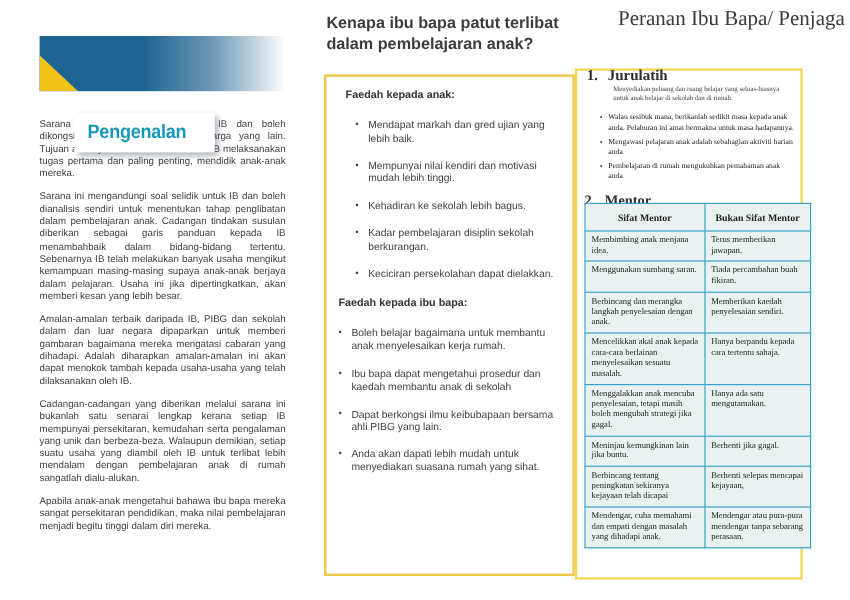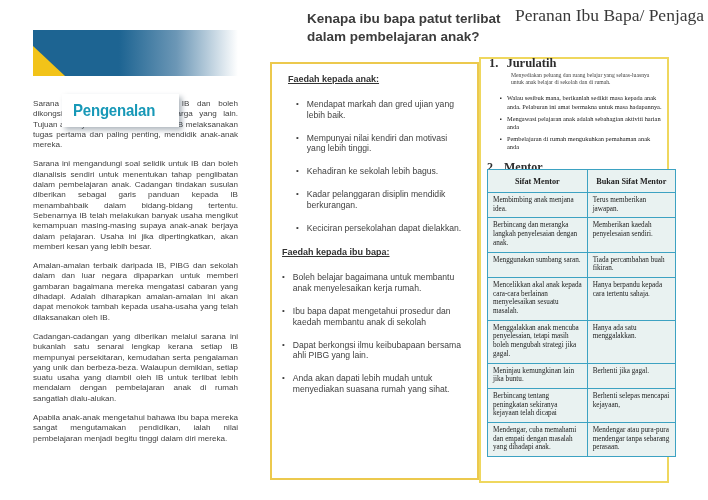--- a/index.html
+++ b/index.html
@@ -30,28 +30,28 @@
   }
   .left-body { margin-top:23px; }
   .left-body p {
     font-size:8.1px; line-height:10.3px; text-align:justify;
     color:#3f3f3f; margin:0 0 9px 0;
   }
 
   
   .mid-title {
     position:absolute; left:272px; top:10px; width:208px;
-    font-weight:bold; font-size:13.5px; line-height:17.5px; color:#3c3c3c;margin-left:35px;
+    font-weight:bold; font-size:13.5px; line-height:17.5px; color:#3c3c3c;
   }
   .mid-box {
     position:absolute; left:270px; top:62px; width:209px; height:418px;
     border:2px solid #ecc94d; box-sizing:border-box;
     padding:8px 12px 0 10px;
   }
-  .mid-heading { font-size:9px; font-weight:bold; color:#333333; margin:2px 0 15px 6px;text-decoration:underline; }
+  .mid-heading { font-size:9px; font-weight:bold; color:#333333; margin:2px 0 15px 6px; }
   .mid-heading2 { margin-top:14px; margin-left:0; }
   .blist1 { margin-left:14px; }
   .blist .bitem { display:flex; gap:8px; margin:0 0 12px 0; font-size:8.6px; line-height:10.8px; color:#3f3f3f; }
   .blist .bullet { font-size:8px; line-height:10.8px; color:#3f3f3f; }
   .blist .btext { flex:1; }
 
   
   .right-title {
     position:absolute; left:515px; top:4px; width:215px;
     font-family:"Liberation Serif", serif; font-size:17.5px; line-height:23px; color:#3a3a3a;
@@ -110,48 +110,48 @@
     <div class="left-body">
 
         <p>Sarana ini ditujukan khas kepada IB dan boleh dikongsikan bersama-sama ahli keluarga yang lain. Tujuan asasnya ialah untuk membantu IB melaksanakan  tugas pertama dan paling penting, mendidik anak-anak mereka.</p>
 
         <p>Sarana ini mengandungi soal selidik untuk IB dan boleh dianalisis sendiri untuk menentukan tahap penglibatan dalam pembelajaran anak. Cadangan tindakan susulan diberikan sebagai garis panduan kepada IB menambahbaik dalam bidang-bidang tertentu. Sebenarnya IB telah melakukan banyak usaha mengikut kemampuan masing-masing supaya anak-anak berjaya dalam pelajaran. Usaha ini jika dipertingkatkan, akan memberi kesan yang lebih besar.</p>
 
         <p>Amalan-amalan terbaik daripada IB, PIBG dan sekolah dalam dan luar negara dipaparkan untuk memberi gambaran bagaimana mereka mengatasi cabaran yang dihadapi. Adalah diharapkan amalan-amalan ini akan dapat menokok tambah kepada usaha-usaha yang telah dilaksanakan oleh IB.</p>
 
         <p>Cadangan-cadangan yang diberikan melalui sarana ini bukanlah satu senarai lengkap kerana setiap IB mempunyai persekitaran, kemudahan serta pengalaman yang unik dan berbeza-beza. Walaupun demikian, setiap suatu usaha yang diambil oleh IB untuk terlibat lebih mendalam dengan pembelajaran anak di rumah sangatlah dialu-alukan.</p>
 
-        <p>Apabila anak-anak mengetahui bahawa ibu bapa mereka sangat mengutamakan pendidikan, ialah nilai pembelajaran menjadi begitu tinggi dalam diri mereka.</p>
+        <p>Apabila anak-anak mengetahui bahawa ibu bapa mereka sangat persekitaran pendidikan, maka nilai pembelajaran menjadi begitu tinggi dalam diri mereka.</p>
       </div>
   </div>
 
   <div class="mid-title">Kenapa ibu bapa patut terlibat dalam pembelajaran anak?</div>
 
   <div class="mid-box">
     <div class="mid-heading">Faedah kepada anak:</div>
     <div class="blist blist1">
 
         <div class="bitem">
           <span class="bullet">•</span>
           <span class="btext">Mendapat markah dan gred ujian yang lebih baik.</span>
         </div>
 
         <div class="bitem">
           <span class="bullet">•</span>
-          <span class="btext">Mempunyai nilai kendiri dan motivasi yang lebih tinggi.</span>
+          <span class="btext">Mempunyai nilai kendiri dan motivasi mudah lebih tinggi.</span>
         </div>
 
         <div class="bitem">
           <span class="bullet">•</span>
           <span class="btext">Kehadiran ke sekolah lebih bagus.</span>
         </div>
 
         <div class="bitem">
           <span class="bullet">•</span>
-          <span class="btext">Kadar pelanggaran disiplin mendidik berkurangan.</span>
+          <span class="btext">Kadar pembelajaran disiplin sekolah berkurangan.</span>
         </div>
 
         <div class="bitem">
           <span class="bullet">•</span>
           <span class="btext">Keciciran persekolahan dapat dielakkan.</span>
         </div>
       </div>
 
     <div class="mid-heading mid-heading2">Faedah kepada ibu bapa:</div>
     <div class="blist">
@@ -223,38 +223,38 @@
       </tr>
     </thead>
     <tbody>
 
         <tr>
           <td>Membimbing anak menjana idea.</td>
           <td>Terus memberikan jawapan.</td>
         </tr>
 
         <tr>
+          <td>Menggunakan sumbang saran.</td>
+          <td>Tiada percambahan buah fikiran.</td>
+        </tr>
+
+        <tr>
           <td>Berbincang dan merangka langkah penyelesaian dengan anak.</td>
           <td>Memberikan kaedah penyelesaian sendiri.</td>
         </tr>
 
-        <tr>
-          <td>Menggunakan sumbang saran.</td>
-          <td>Tiada percambahan buah fikiran.</td>
-        </tr>
-
 
         <tr>
           <td>Mencelikkan akal anak kepada cara-cara berlainan menyelesaikan sesuatu masalah.</td>
           <td>Hanya berpandu kepada cara tertentu sahaja.</td>
         </tr>
 
         <tr>
           <td>Menggalakkan anak mencuba penyelesaian, tetapi masih boleh mengubah strategi jika gagal.</td>
-          <td>Hanya ada satu menggalakkan.</td>
+          <td>Hanya ada satu mengutamakan.</td>
         </tr>
 
         <tr>
           <td>Meninjau kemungkinan lain jika buntu.</td>
           <td>Berhenti jika gagal.</td>
         </tr>
 
         <tr>
           <td>Berbincang tentang peningkatan sekiranya kejayaan telah dicapai</td>
           <td>Berhenti selepas mencapai kejayaan,</td>

